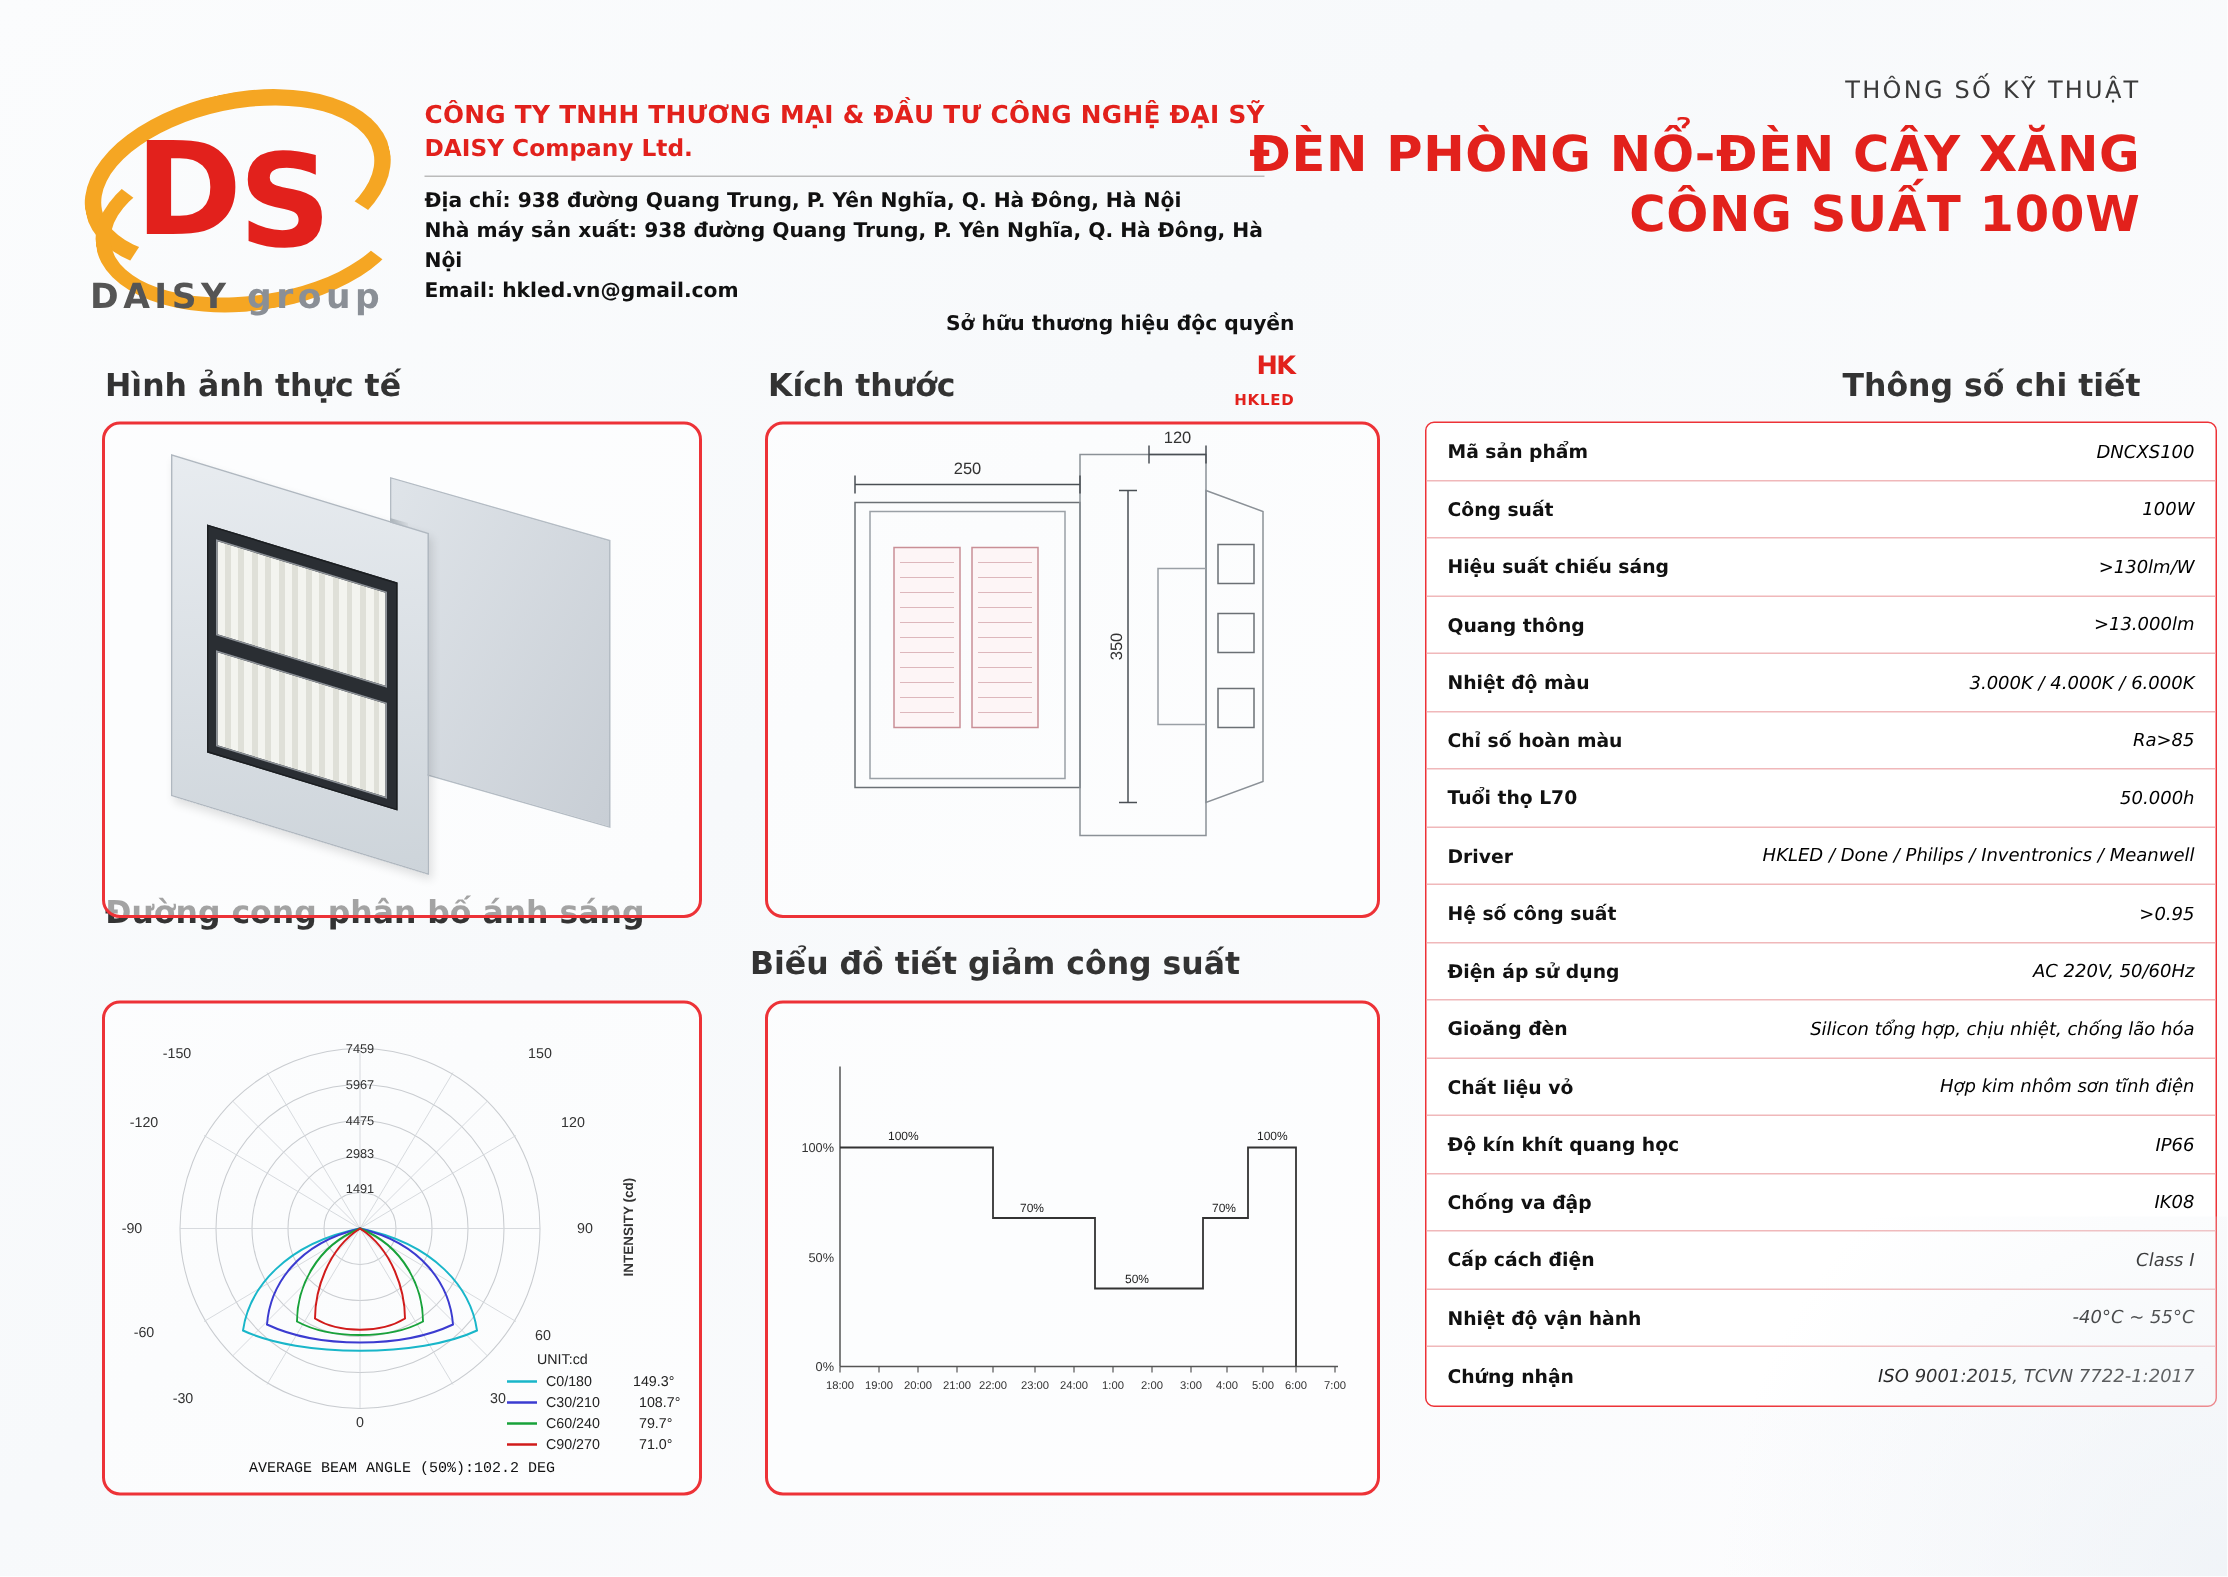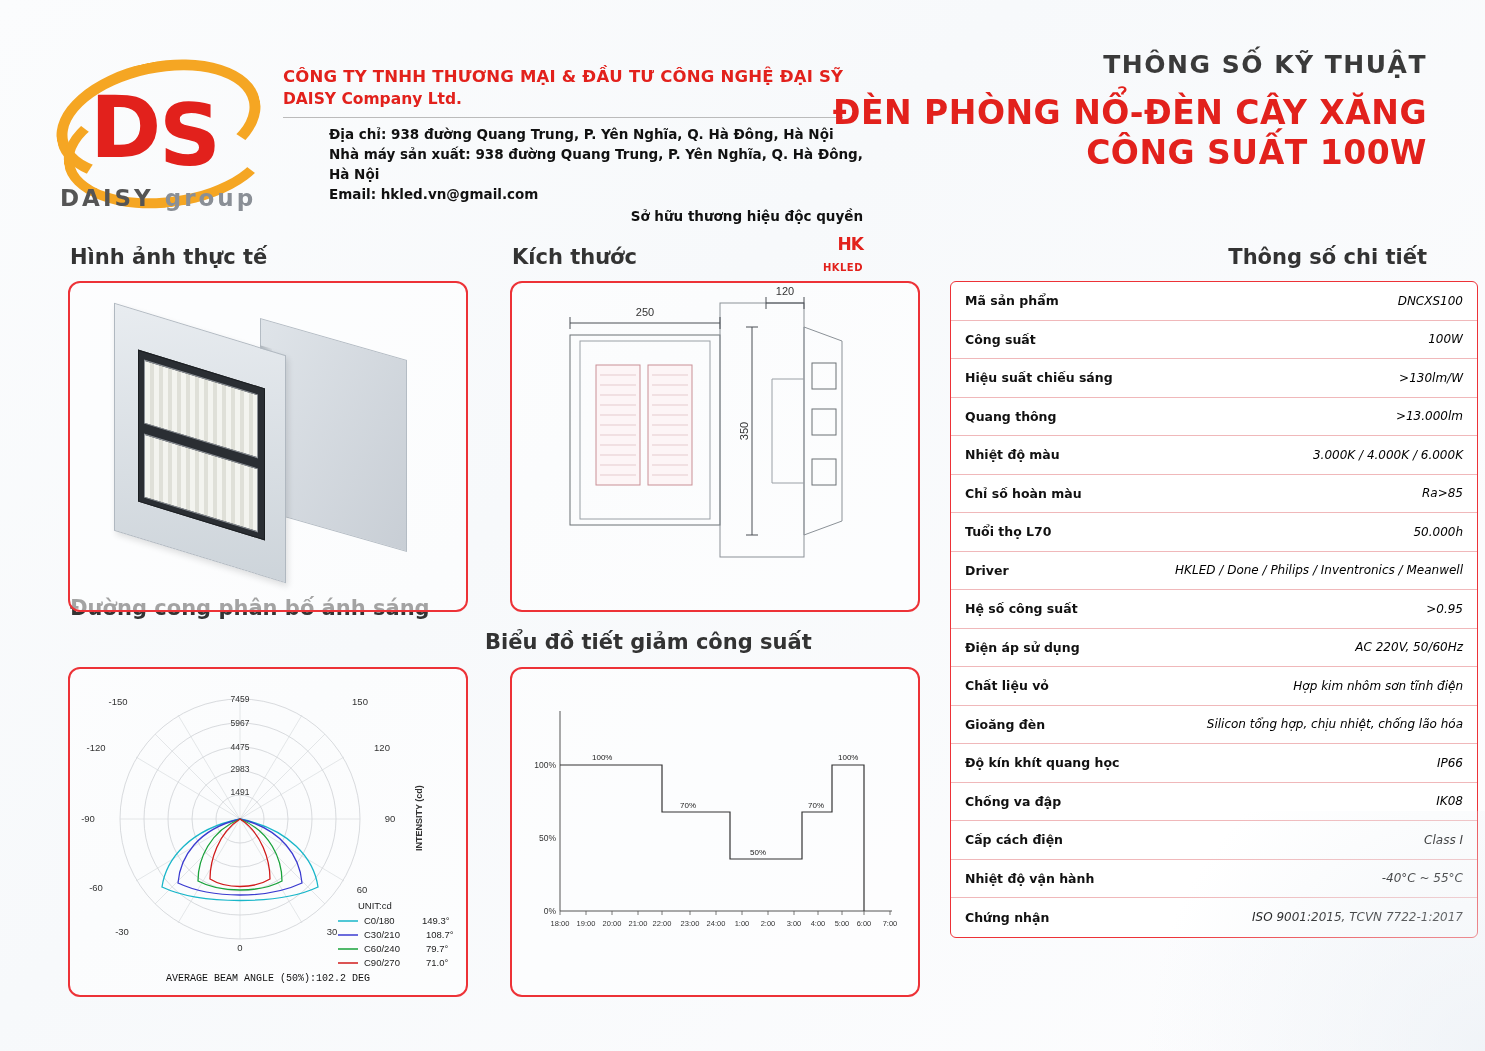--- a/index.html
+++ b/index.html
@@ -51,29 +51,29 @@
   .company{position:absolute;left:283px;top:66px;width:580px;}
   .company .c-name{
     font-weight:bold;font-size:16.5px;color:#E2211C;line-height:21px;
     letter-spacing:.2px;
   }
   .company .c-sub{
     font-weight:bold;font-size:15.5px;color:#E2211C;line-height:22px;
     margin-top:1px;
   }
   .company .c-rule{border-top:1px solid #bbb;margin:7px 0 6px 0;width:560px;}
-  .company .c-line{font-size:13.5px;line-height:20px;color:#111;font-weight:bold;margin-left:46px;}
+  .company .c-line{font-size:13.5px;line-height:20px;color:#111;font-weight:bold;}
   .brand-row{display:flex;align-items:flex-end;gap:8px;margin-top:2px;flex-direction:column;}
   .hk{
     font-weight:bold;font-size:17px;color:#E2211C;letter-spacing:-1px;
   }
   .hk-txt{font-size:10px;color:#E2211C;font-weight:bold;letter-spacing:.5px;padding-left:12px;}
 
   .title-block{position:absolute;right:58px;top:50px;text-align:right;width:620px;}
-  .t1{font-size:25px;font-weight:bold;color:#3a3a3a;letter-spacing:1.5px;}
+  .t1{font-size:16px;font-weight:normal;color:#3a3a3a;letter-spacing:1.5px;}
   .t2{font-size:33px;font-weight:bold;color:#E2211C;letter-spacing:.5px;margin-top:14px;line-height:40px;}
   .t3{font-size:33px;font-weight:bold;color:#E2211C;letter-spacing:.5px;line-height:40px;}
 
   
   .sec-title{
     position:absolute;font-size:21px;font-weight:bold;color:#333;
   }
   
   .panel{
     position:absolute;border:2px solid #ED3237;border-radius:12px;
@@ -183,21 +183,21 @@
     <div class="title-block">
       <div class="t1">THÔNG SỐ KỸ THUẬT</div>
       <div class="t2">ĐÈN PHÒNG NỔ-ĐÈN CÂY XĂNG</div>
       <div class="t3">CÔNG SUẤT 100W</div>
     </div>
   </div>
 
   <div class="sec-title" style="left:70px;top:245px;">Hình ảnh thực tế</div>
   <div class="sec-title" style="left:512px;top:245px;">Kích thước</div>
   <div class="sec-title" style="left:70px;top:596px;">Đường cong phân bố ánh sáng</div>
-  <div class="sec-title" style="left:485px;top:630px;">Biểu đồ tiết giảm công suất</div>
+  <div class="sec-title" style="left:500px;top:630px;">Biểu đồ tiết giảm công suất</div>
   <div id="spec-title">Thông số chi tiết</div>
 
   <div class="panel" id="photo-panel">
     <div class="lum">
       <div class="lum-back"></div>
       <div class="lum-edge"></div>
       <div class="lum-flange"></div>
       <div class="lum-body"></div>
       <div class="led-mod m1"></div>
       <div class="led-mod m2"></div>
@@ -429,28 +429,28 @@
     </div>
     <div class="spec-row">
       <span class="spec-k">Hệ số công suất</span>
       <span class="spec-v">&gt;0.95</span>
     </div>
     <div class="spec-row">
       <span class="spec-k">Điện áp sử dụng</span>
       <span class="spec-v">AC 220V, 50/60Hz</span>
     </div>
     <div class="spec-row">
+      <span class="spec-k">Gioăng đèn</span>
+      <span class="spec-v">Silicon tổng hợp, chịu nhiệt, chống lão hóa</span>
+    </div>
+    <div class="spec-row">
       <span class="spec-k">Chất liệu vỏ</span>
       <span class="spec-v">Hợp kim nhôm sơn tĩnh điện</span>
     </div>
     <div class="spec-row">
-      <span class="spec-k">Gioăng đèn</span>
-      <span class="spec-v">Silicon tổng hợp, chịu nhiệt, chống lão hóa</span>
-    </div>
-    <div class="spec-row">
       <span class="spec-k">Độ kín khít quang học</span>
       <span class="spec-v">IP66</span>
     </div>
     <div class="spec-row">
       <span class="spec-k">Chống va đập</span>
       <span class="spec-v">IK08</span>
     </div>
     <div class="spec-row">
       <span class="spec-k">Cấp cách điện</span>
       <span class="spec-v">Class I</span>

